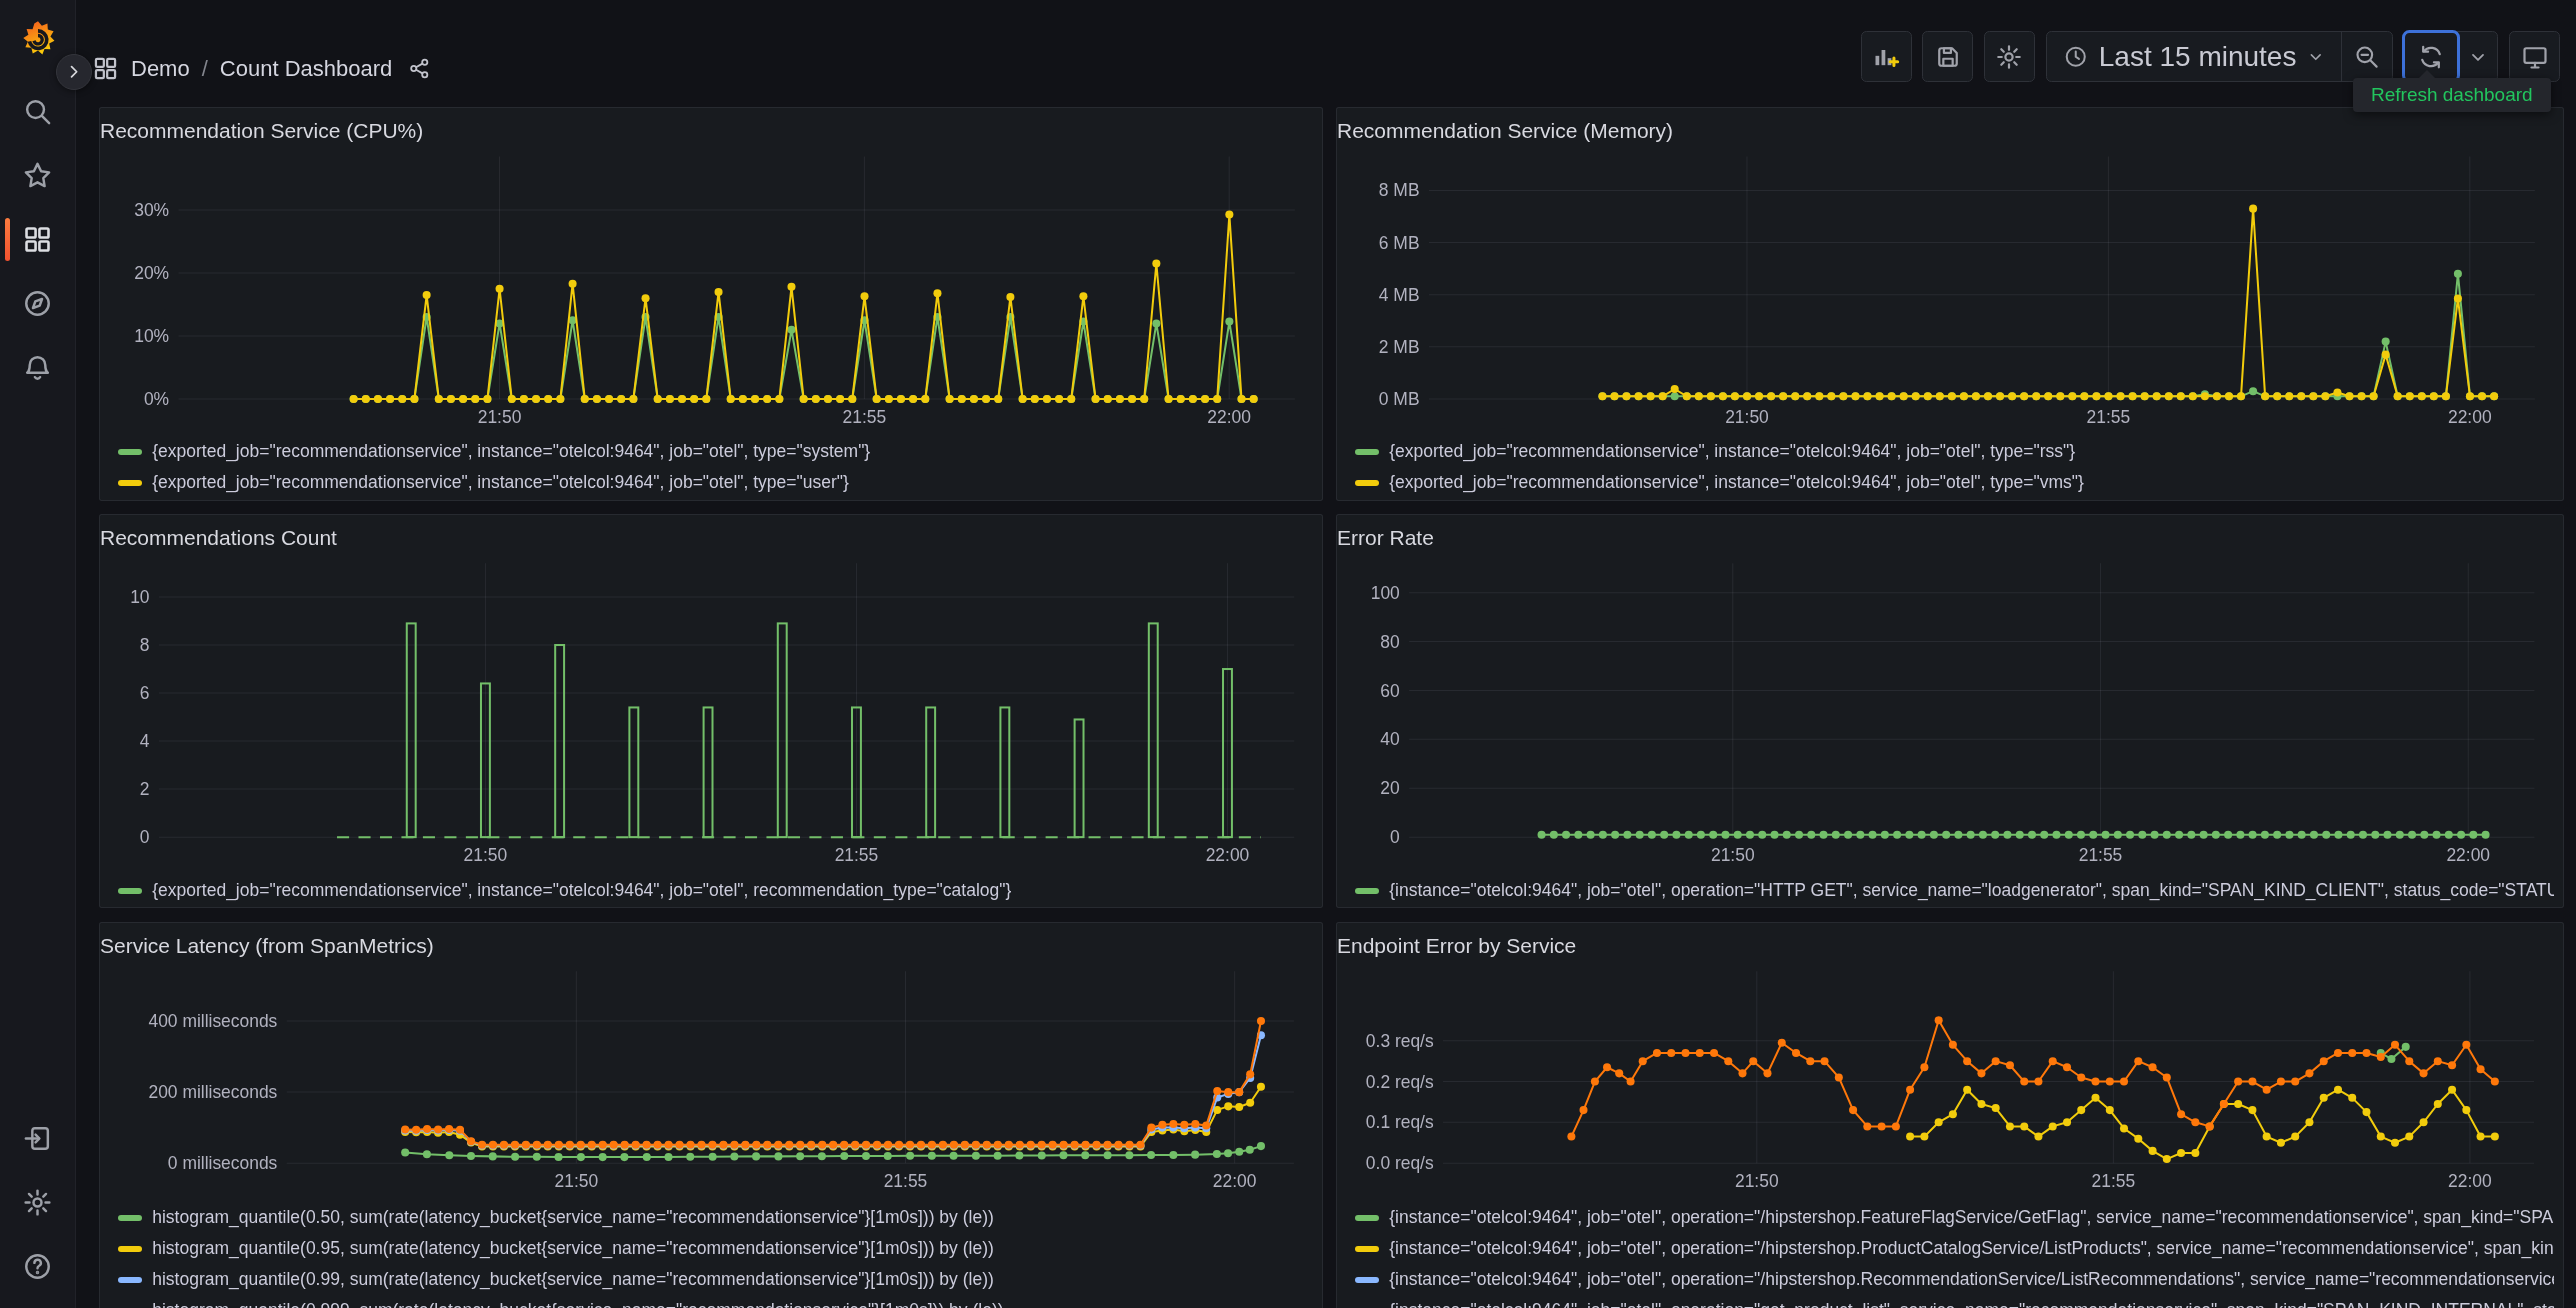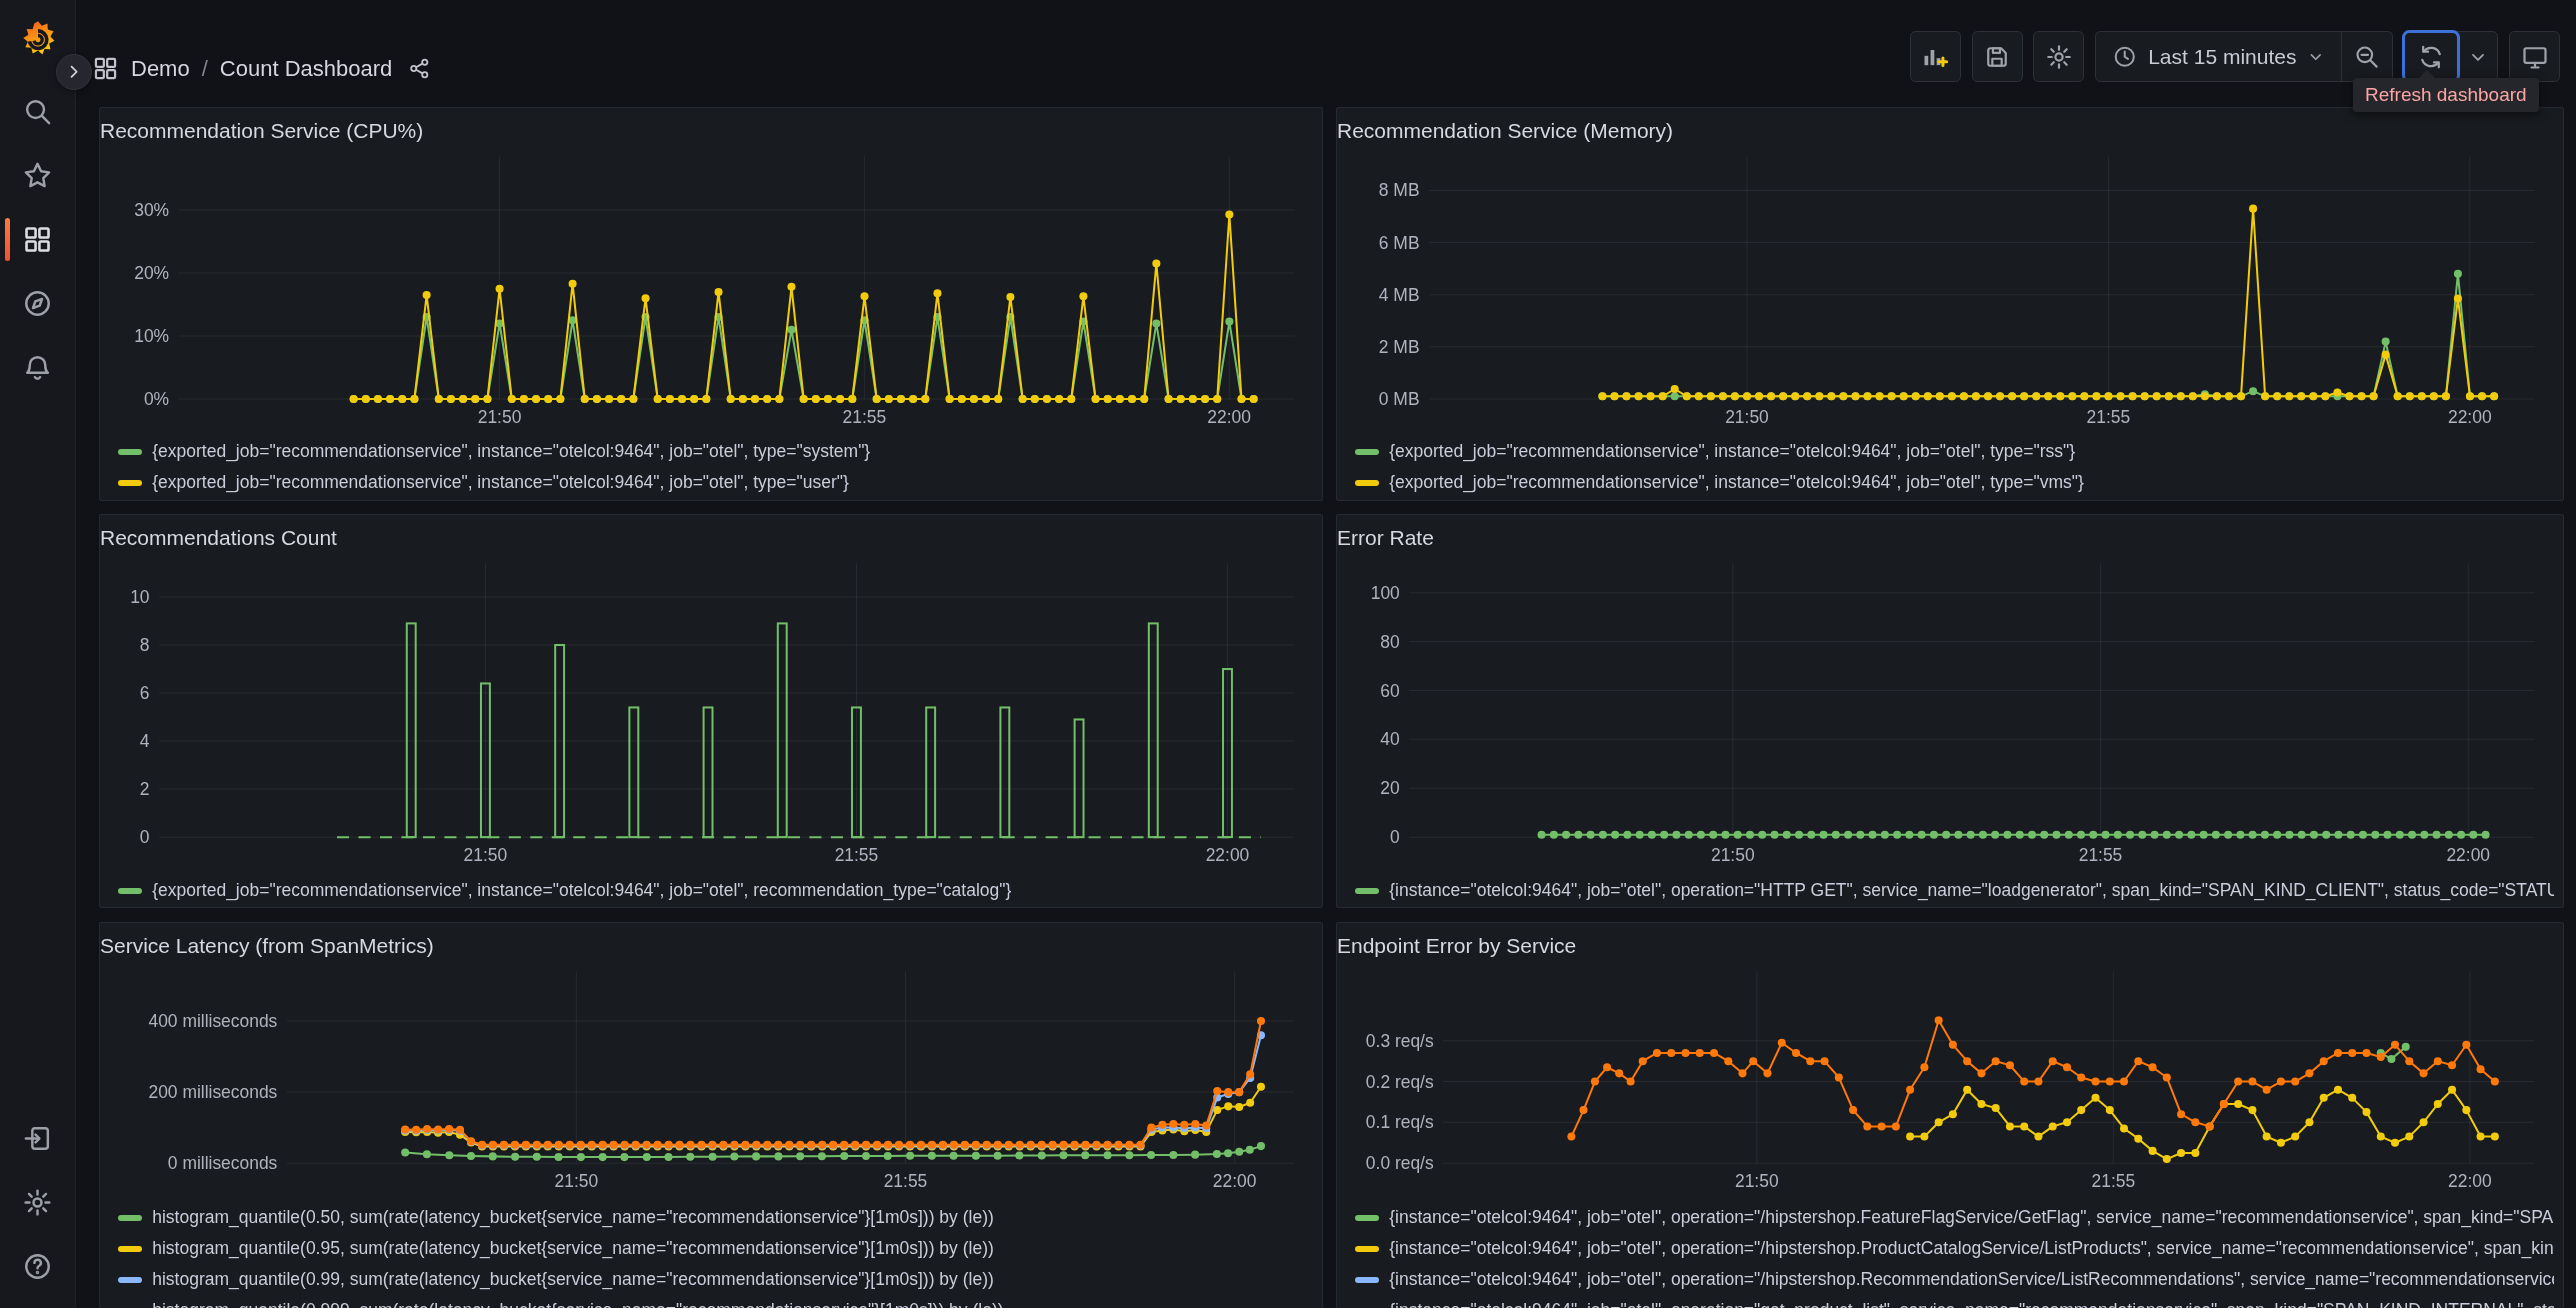--- a/index.html
+++ b/index.html
@@ -23,32 +23,32 @@
 .topbar{position:absolute;left:76px;top:0;right:0;height:82px;display:flex;align-items:flex-end;padding:0 16px;background:#111217;z-index:4}
 .breadcrumb{display:flex;align-items:center;gap:12px;font-size:22px;color:#d5d6e0}
 .breadcrumb .crumb{cursor:pointer}
 .breadcrumb .sep{color:#83858d}
 .bc-icon{width:27px;height:27px;color:#c2c3cc}
 .share-icon{width:23px;height:23px;color:#c2c3cc;cursor:pointer;margin-left:4px}
 .tb-right{margin-left:auto;display:flex;align-items:center;gap:10.7px}
 .tb-btn{height:51px;min-width:51px;display:flex;align-items:center;justify-content:center;background:#181b20;border:0.7px solid #2e3138;border-radius:5.4px;color:#a0a2aa;cursor:pointer}
 .tb-btn svg{width:28px;height:28px}
 .tb-pill{display:flex;align-items:stretch;height:51px;border:0.7px solid #2e3138;border-radius:5.4px;background:#181b20;color:#a0a2aa}
-.pill-time{display:flex;align-items:center;gap:10.7px;padding:0 16px;font-size:21px;color:#c9cad3;cursor:pointer}
+.pill-time{display:flex;align-items:center;gap:10.7px;padding:0 16px;font-size:28px;color:#c9cad3;cursor:pointer}
 .pill-time svg{width:25.5px;height:25.5px;color:#a0a2aa}
 .pill-zoom{width:51px;display:flex;align-items:center;justify-content:center;border-left:0.7px solid #2e3138;cursor:pointer}
 .pill-zoom svg{width:27px;height:27px}
 .tb-group{display:flex;align-items:stretch;height:51px;border:0.7px solid #2e3138;border-radius:5.4px;background:#181b20;color:#a0a2aa}
 .g-refresh{width:54px;display:flex;align-items:center;justify-content:center;outline:3.4px solid #3d71d9;outline-offset:-1.3px;border-radius:5.4px;cursor:pointer}
 .g-refresh svg{width:28px;height:28px}
 .g-chev{width:39px;display:flex;align-items:center;justify-content:center;cursor:pointer}
 .g-chev svg{width:20px;height:20px}
 
 
-.tooltip{position:absolute;left:2353px;top:78px;background:#24262c;border-radius:4px;padding:6px 12px;font-size:19px;color:#fca5a5;z-index:20;box-shadow:0 2.7px 9.4px rgba(0,0,0,.5);white-space:nowrap}
+.tooltip{position:absolute;left:2353px;top:78px;background:#24262c;border-radius:4px;padding:6px 18px;font-size:19px;color:#22c55e;z-index:20;box-shadow:0 2.7px 9.4px rgba(0,0,0,.5);white-space:nowrap}
 .tooltip .arrow{position:absolute;top:-8px;left:66px;width:0;height:0;border-left:8.7px solid transparent;border-right:8.7px solid transparent;border-bottom:8.7px solid #24262c}
 
 
 .panel{position:absolute;background:#181b1f;border:0.7px solid rgba(204,204,220,.09);border-radius:2.7px;overflow:hidden}
 .panel-title{position:absolute;top:10.7px;left:0;right:0;font-size:21px;font-weight:500;color:#d8d9e0;cursor:pointer}
 .chart{position:absolute;left:8px;right:8px;top:43px}
 .chart svg{display:block}
 .chart text{fill:rgba(204,204,220,.85);font-size:26px;font-family:"Liberation Sans",sans-serif}
 .legend{position:absolute;left:17.5px;right:9.4px;overflow:hidden}
 .legend-item{display:flex;align-items:center;height:31px;white-space:nowrap;overflow:hidden;font-size:17.5px;color:#ccccdc;cursor:pointer}

